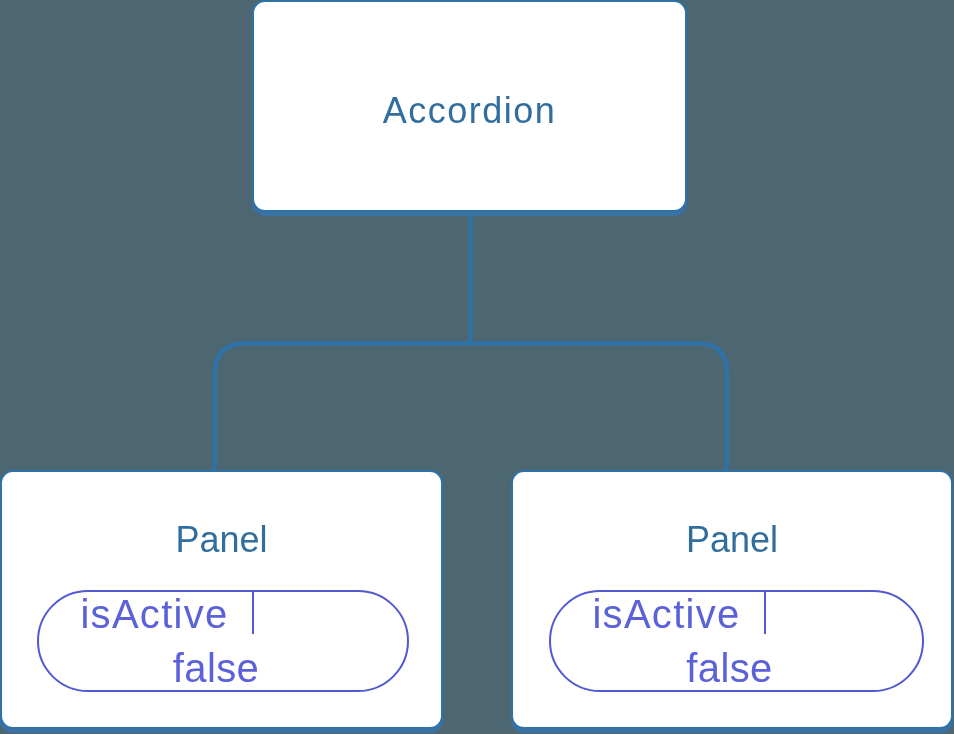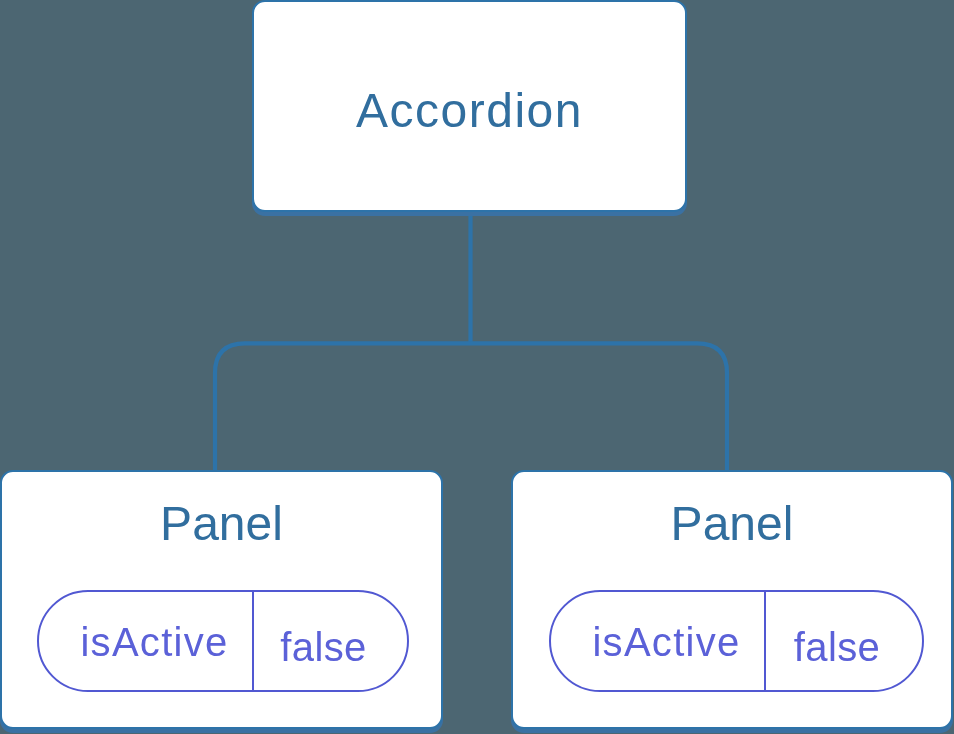--- a/index.html
+++ b/index.html
@@ -48,42 +48,43 @@
     top: 470px;
     width: 442px;
     height: 259px;
   }
   .node-label {
     position: absolute;
     left: 0;
     width: 100%;
     text-align: center;
     color: var(--text-blue, #316e9e);
-    font-size: 48px;
+    font-size: 36px;
     line-height: 40px;
     white-space: nowrap;
   }
   .root .node-label {
     top: 89px;
     letter-spacing: 1.5px;
   }
   .panel-label {
-    top: 32px;
+    top: 48px;
     letter-spacing: 0px;
   }
   .state-pill {
     position: absolute;
     box-sizing: border-box;
     top: 118px;
     height: 102px;
     border: 2px solid var(--purple, #5158d2);
     border-radius: 51px;
     background: #ffffff;
     display: flex;
     align-items: stretch;
+    flex-direction: column;
   }
   .panel-left .state-pill { left: 35px; width: 372px; }
   .panel-right .state-pill { left: 36px; width: 375px; }
   .pill-cell {
     display: flex;
     align-items: center;
     justify-content: center;
     color: var(--purple-text, #5b61d8);
     font-size: 40px;
     line-height: 40px;

